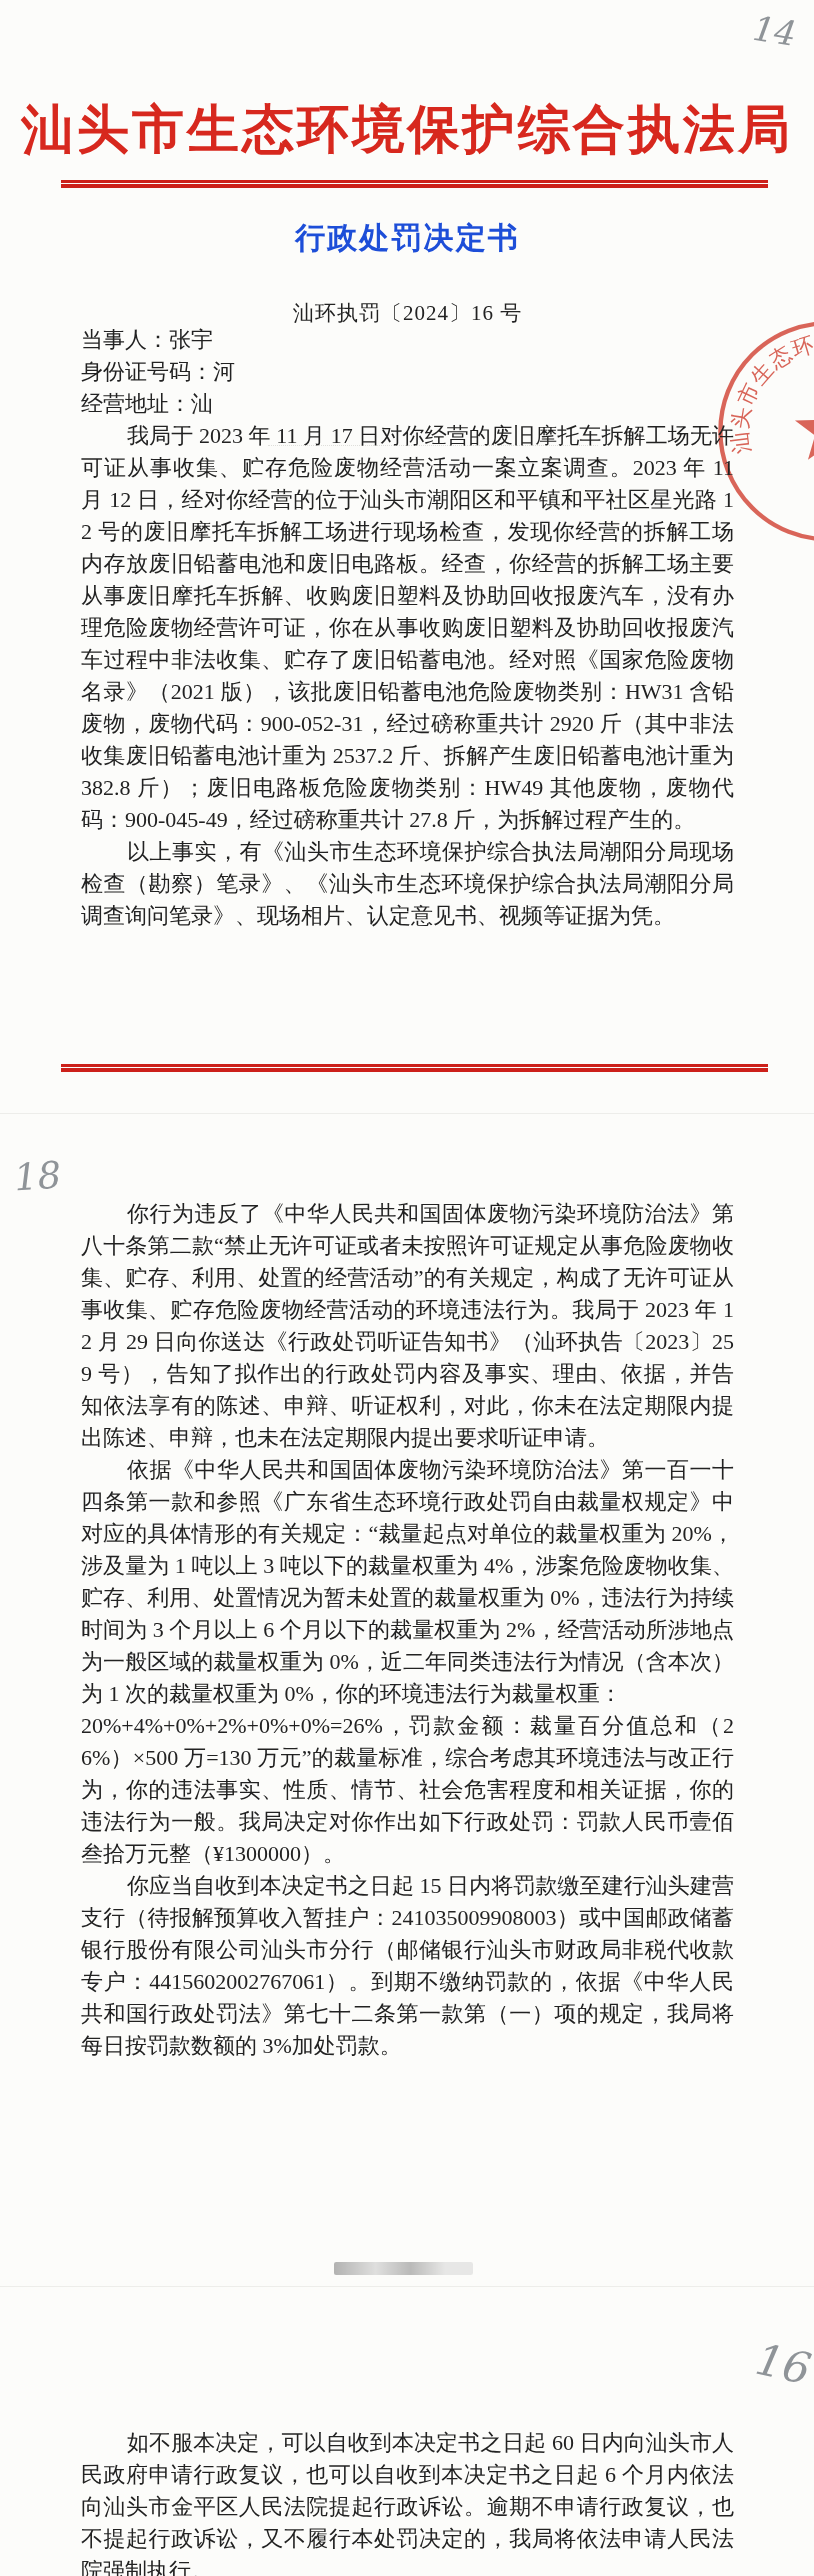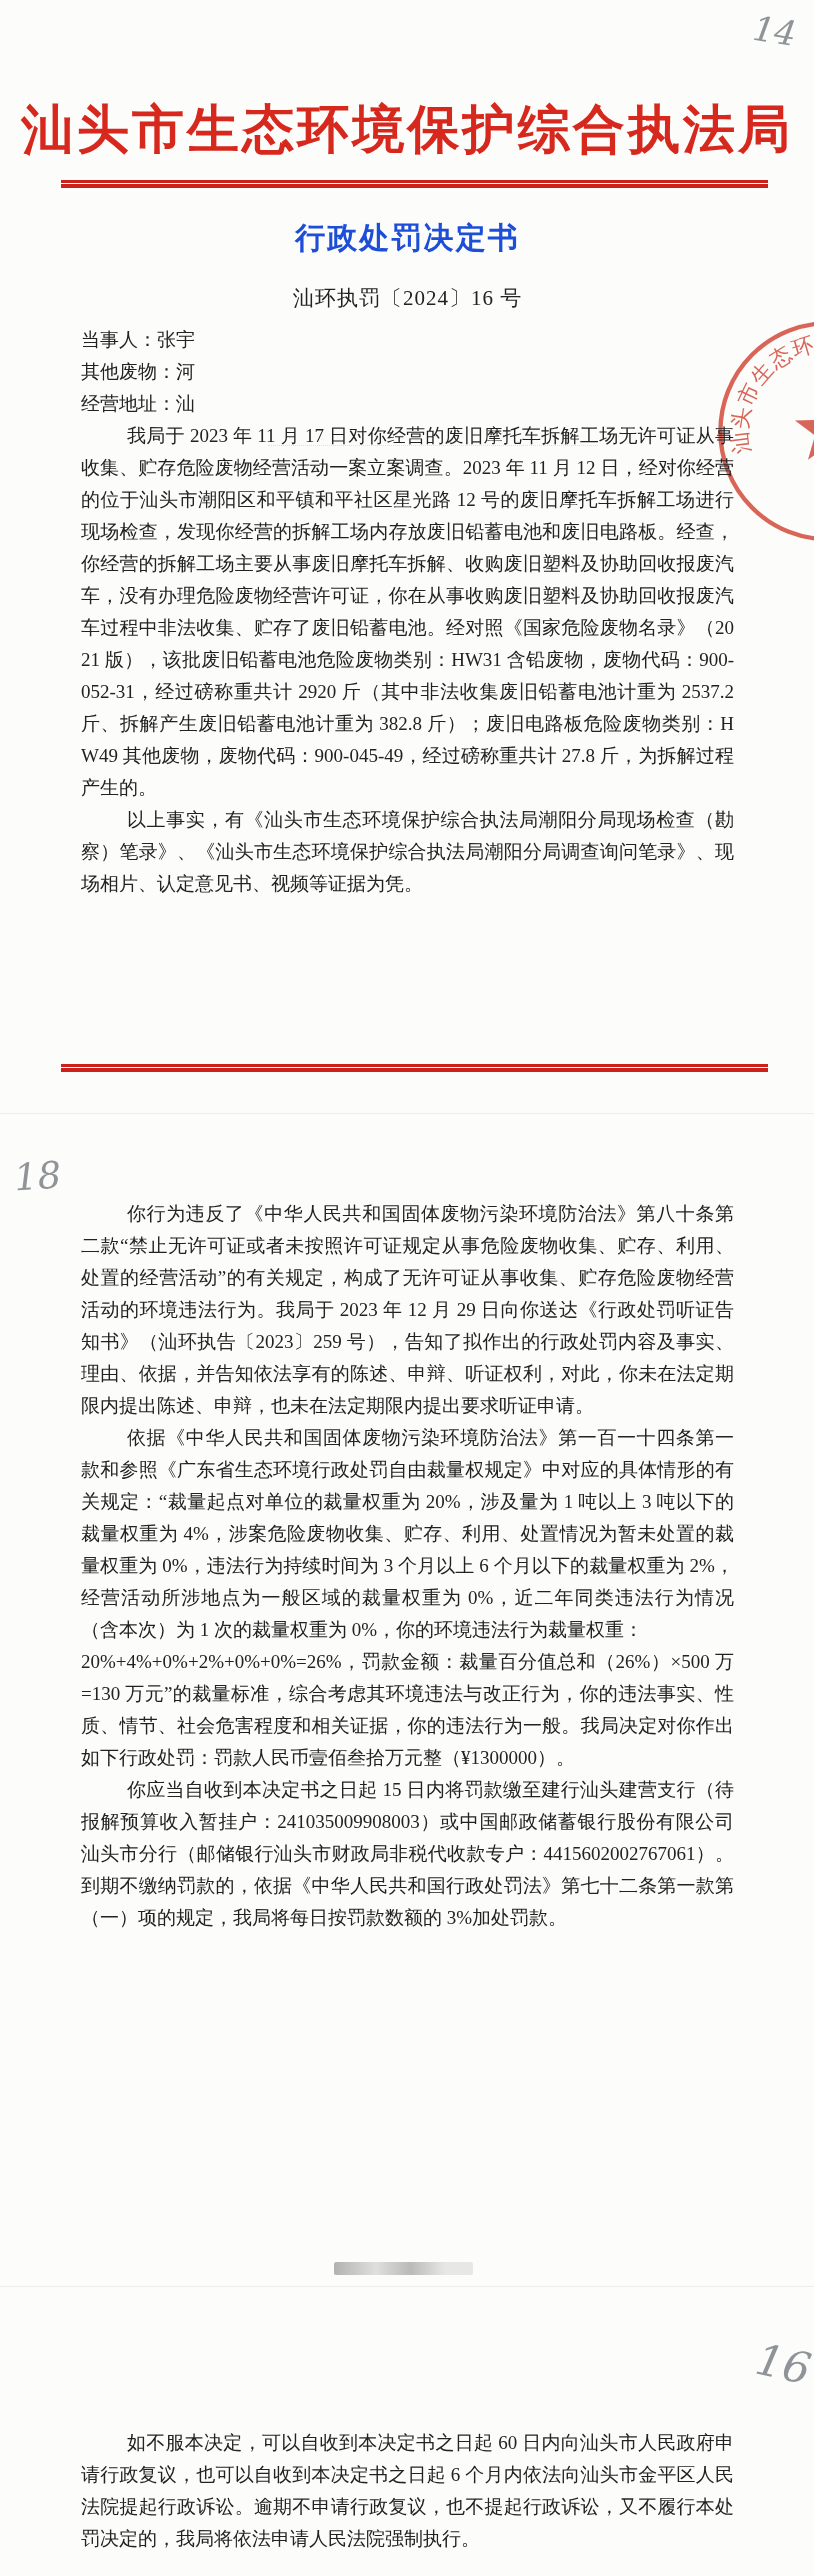--- a/index.html
+++ b/index.html
@@ -26,27 +26,27 @@
   .red-rule .thin{height:2.6px;background:#cc201a;}
   .red-rule .gap{height:1.5px;background:transparent;}
   .red-rule .thick{height:4.1px;background:#cc201a;}
   .rule-1{top:180px;}
   .rule-2{top:1064px;}
   .doc-title{
     position:absolute;top:218px;left:0;width:100%;text-align:center;
     font-size:30px;font-weight:700;color:#1d4ed8;letter-spacing:2.1px;
   }
   .doc-number{
-    position:absolute;top:284px;left:0;width:100%;text-align:center;
+    position:absolute;top:299px;left:0;width:100%;text-align:center;
     font-size:21px;color:#222;letter-spacing:1px;
   }
   
   .body-block{
     position:absolute;left:81px;width:653px;
-    font-size:19px;line-height:32px;text-align:justify;
+    font-size:22px;line-height:32px;text-align:justify;
     word-break:break-all;color:#222;
   }
   .body-p1{top:324px;}
   .body-p2{top:1198px;}
   .body-p3{top:2383px;margin-top:44px;}
   .body-block p{margin:0;padding:0;}
   .para-indent{text-indent:46px;}
   .para-flush{text-indent:0;}
   .party-line{white-space:nowrap;}
   .faint-line{
@@ -91,21 +91,21 @@
     <circle cx="210" cy="215" r="200" fill="none" stroke="#d24a3c" stroke-width="8" opacity="0.85"></circle>
     <polygon points="210,150 225,194 272,195 235,223 248,268 210,241 172,268 185,223 148,195 195,194" fill="#d24a3c" opacity="0.85"></polygon>
     <path id="sealArcA" d="M 65 254 A 150 150 0 1 1 355 254" fill="none"></path>
     <text font-size="40" fill="#d24a3c" opacity="0.85" letter-spacing="2" font-family="Liberation Serif, DejaVu Serif, serif">
       <textPath href="#sealArcA">汕头市生态环境保护综合执法局</textPath>
     </text>
   </svg>
 
   <div class="body-block body-p1">
     <p class="party-line"><span>当事人：</span><span>张宇</span></p>
-    <p class="party-line"><span>其他废物：</span><span>河</span></p>
+    <p class="party-line"><span>身份证号码：</span><span>河</span></p>
     <p class="party-line"><span>经营地址：</span><span>汕</span></p>
     <p class="para-indent">我局于 2023 年 11 月 17 日对你经营的废旧摩托车拆解工场无许可证从事收集、贮存危险废物经营活动一案立案调查。2023 年 11 月 12 日，经对你经营的位于汕头市潮阳区和平镇和平社区星光路 12 号的废旧摩托车拆解工场进行现场检查，发现你经营的拆解工场内存放废旧铅蓄电池和废旧电路板。经查，你经营的拆解工场主要从事废旧摩托车拆解、收购废旧塑料及协助回收报废汽车，没有办理危险废物经营许可证，你在从事收购废旧塑料及协助回收报废汽车过程中非法收集、贮存了废旧铅蓄电池。经对照《国家危险废物名录》（2021 版），该批废旧铅蓄电池危险废物类别：HW31 含铅废物，废物代码：900-052-31，经过磅称重共计 2920 斤（其中非法收集废旧铅蓄电池计重为 2537.2 斤、拆解产生废旧铅蓄电池计重为 382.8 斤）；废旧电路板危险废物类别：HW49 其他废物，废物代码：900-045-49，经过磅称重共计 27.8 斤，为拆解过程产生的。</p>
     <p class="para-indent">以上事实，有《汕头市生态环境保护综合执法局潮阳分局现场检查（勘察）笔录》、《汕头市生态环境保护综合执法局潮阳分局调查询问笔录》、现场相片、认定意见书、视频等证据为凭。</p>
   </div>
 
   <div class="faint-line"></div>
 
   <div class="red-rule rule-2">
     <div class="thin"></div>
       <div class="gap"></div>

